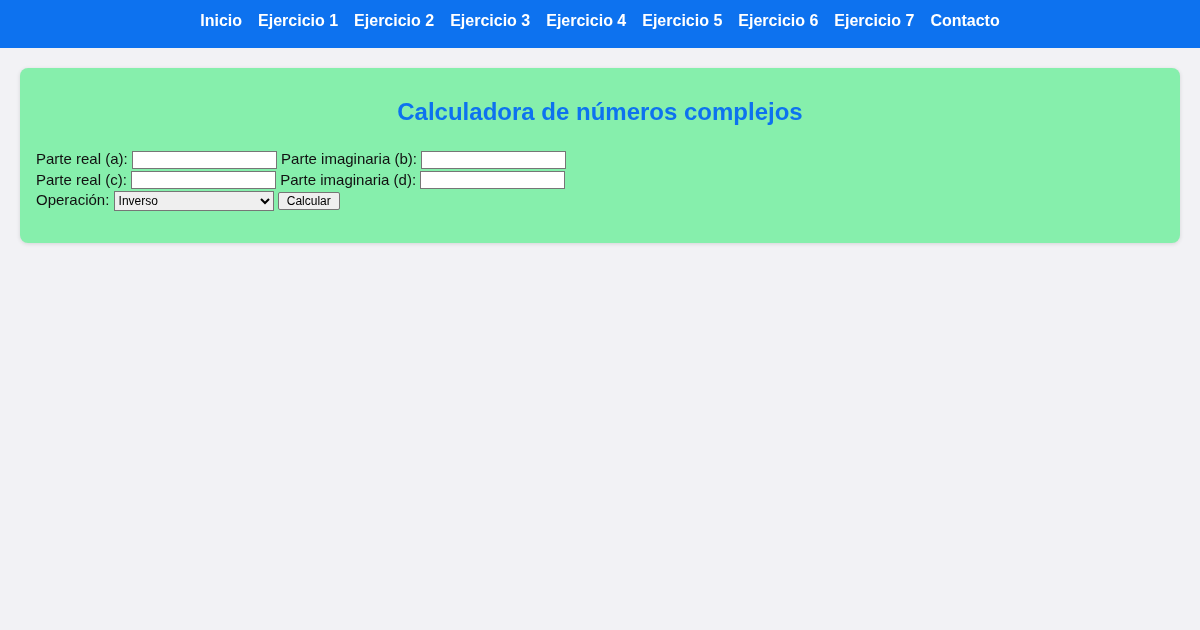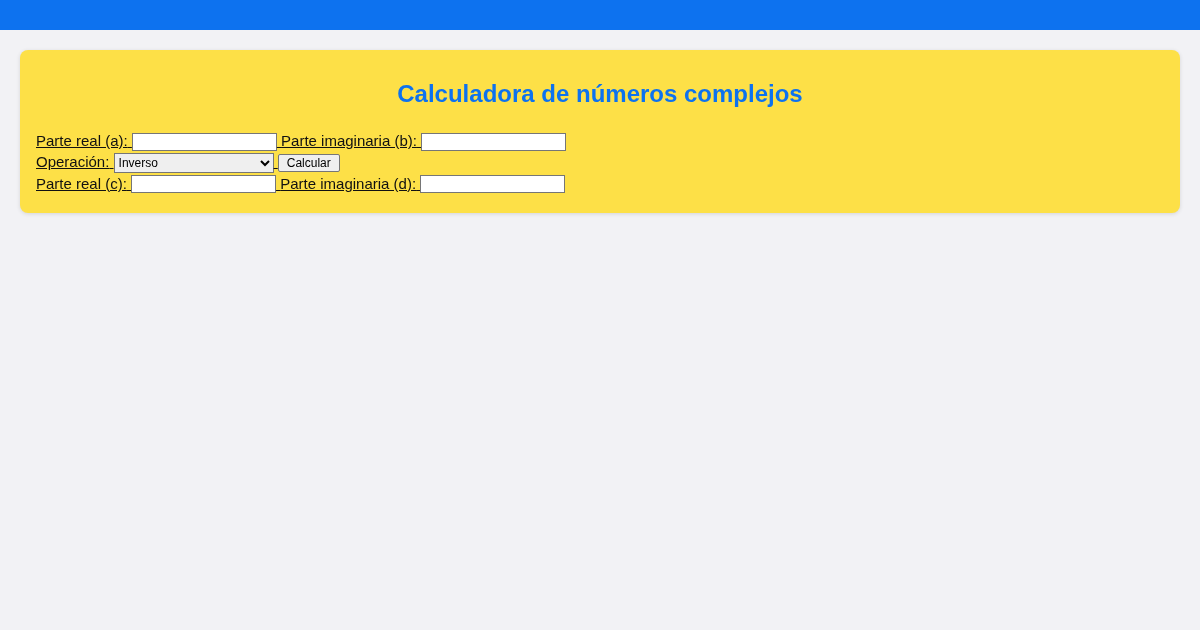--- a/index.html
+++ b/index.html
@@ -32,38 +32,37 @@
       flex-wrap: wrap;
     }
     .nav a {
       color: #fff;
       font-weight: bold;
       font-size: 16px;
       text-decoration: none;
       cursor: pointer;
     }
     .card {
-      background: #fde047;
+      background: #86efac;
       margin: 20px;
       border-radius: 8px;
       box-shadow: 0 1px 4px rgba(0,0,0,0.12);
-      padding: 30px 16px 18px 16px;
+      padding: 30px 16px 30px 16px;
     }
     .card h2 {
       color: #0d72ef;
       text-align: center;
       font-size: 24px;
       font-weight: bold;
       margin-bottom: 24px;
     }
     .form-line {
       font-size: 15px;
       color: #111;
       margin-bottom: 2px;
-      text-decoration: underline;
     }
     .form-line label {
       display: inline;
     }
     .form-line input[type="text"] {
       width: 145px;
       height: 18px;
       border: 1px solid #767676;
       background: #fff;
       font-size: 13px;
@@ -85,39 +84,50 @@
       padding: 1px 8px;
       border-radius: 2px;
       cursor: pointer;
       vertical-align: middle;
     }
   </style>
 </head>
 <body>
 
 <div class="header">
+  <nav class="nav">
+    <a>Inicio</a>
+    <a>Ejercicio 1</a>
+    <a>Ejercicio 2</a>
+    <a>Ejercicio 3</a>
+    <a>Ejercicio 4</a>
+    <a>Ejercicio 5</a>
+    <a>Ejercicio 6</a>
+    <a>Ejercicio 7</a>
+    <a>Contacto</a>
+  </nav>
 </div>
 
 <div class="card">
   <h2>Calculadora de números complejos</h2>
 
   <div class="form-line">
     <label>Parte real (a):</label>
     <input type="text" value="" style="">
     <label>Parte imaginaria (b):</label>
     <input type="text" value="" style="">
   </div>
 
   <div class="form-line">
+    <label>Parte real (c):</label>
+    <input type="text" value="" style="">
+    <label>Parte imaginaria (d):</label>
+    <input type="text" value="" style="">
+  </div>
+
+  <div class="form-line">
     <label>Operación:</label>
     <select>
       <option>Inverso</option>
     </select>
     <button>Calcular</button>
   </div>
-
-  <div class="form-line">
-    <label>Parte real (c):</label>
-    <input type="text" value="" style="">
-    <label>Parte imaginaria (d):</label>
-    <input type="text" value="" style="">
-  </div>
 </div>
 
 </body></html>

